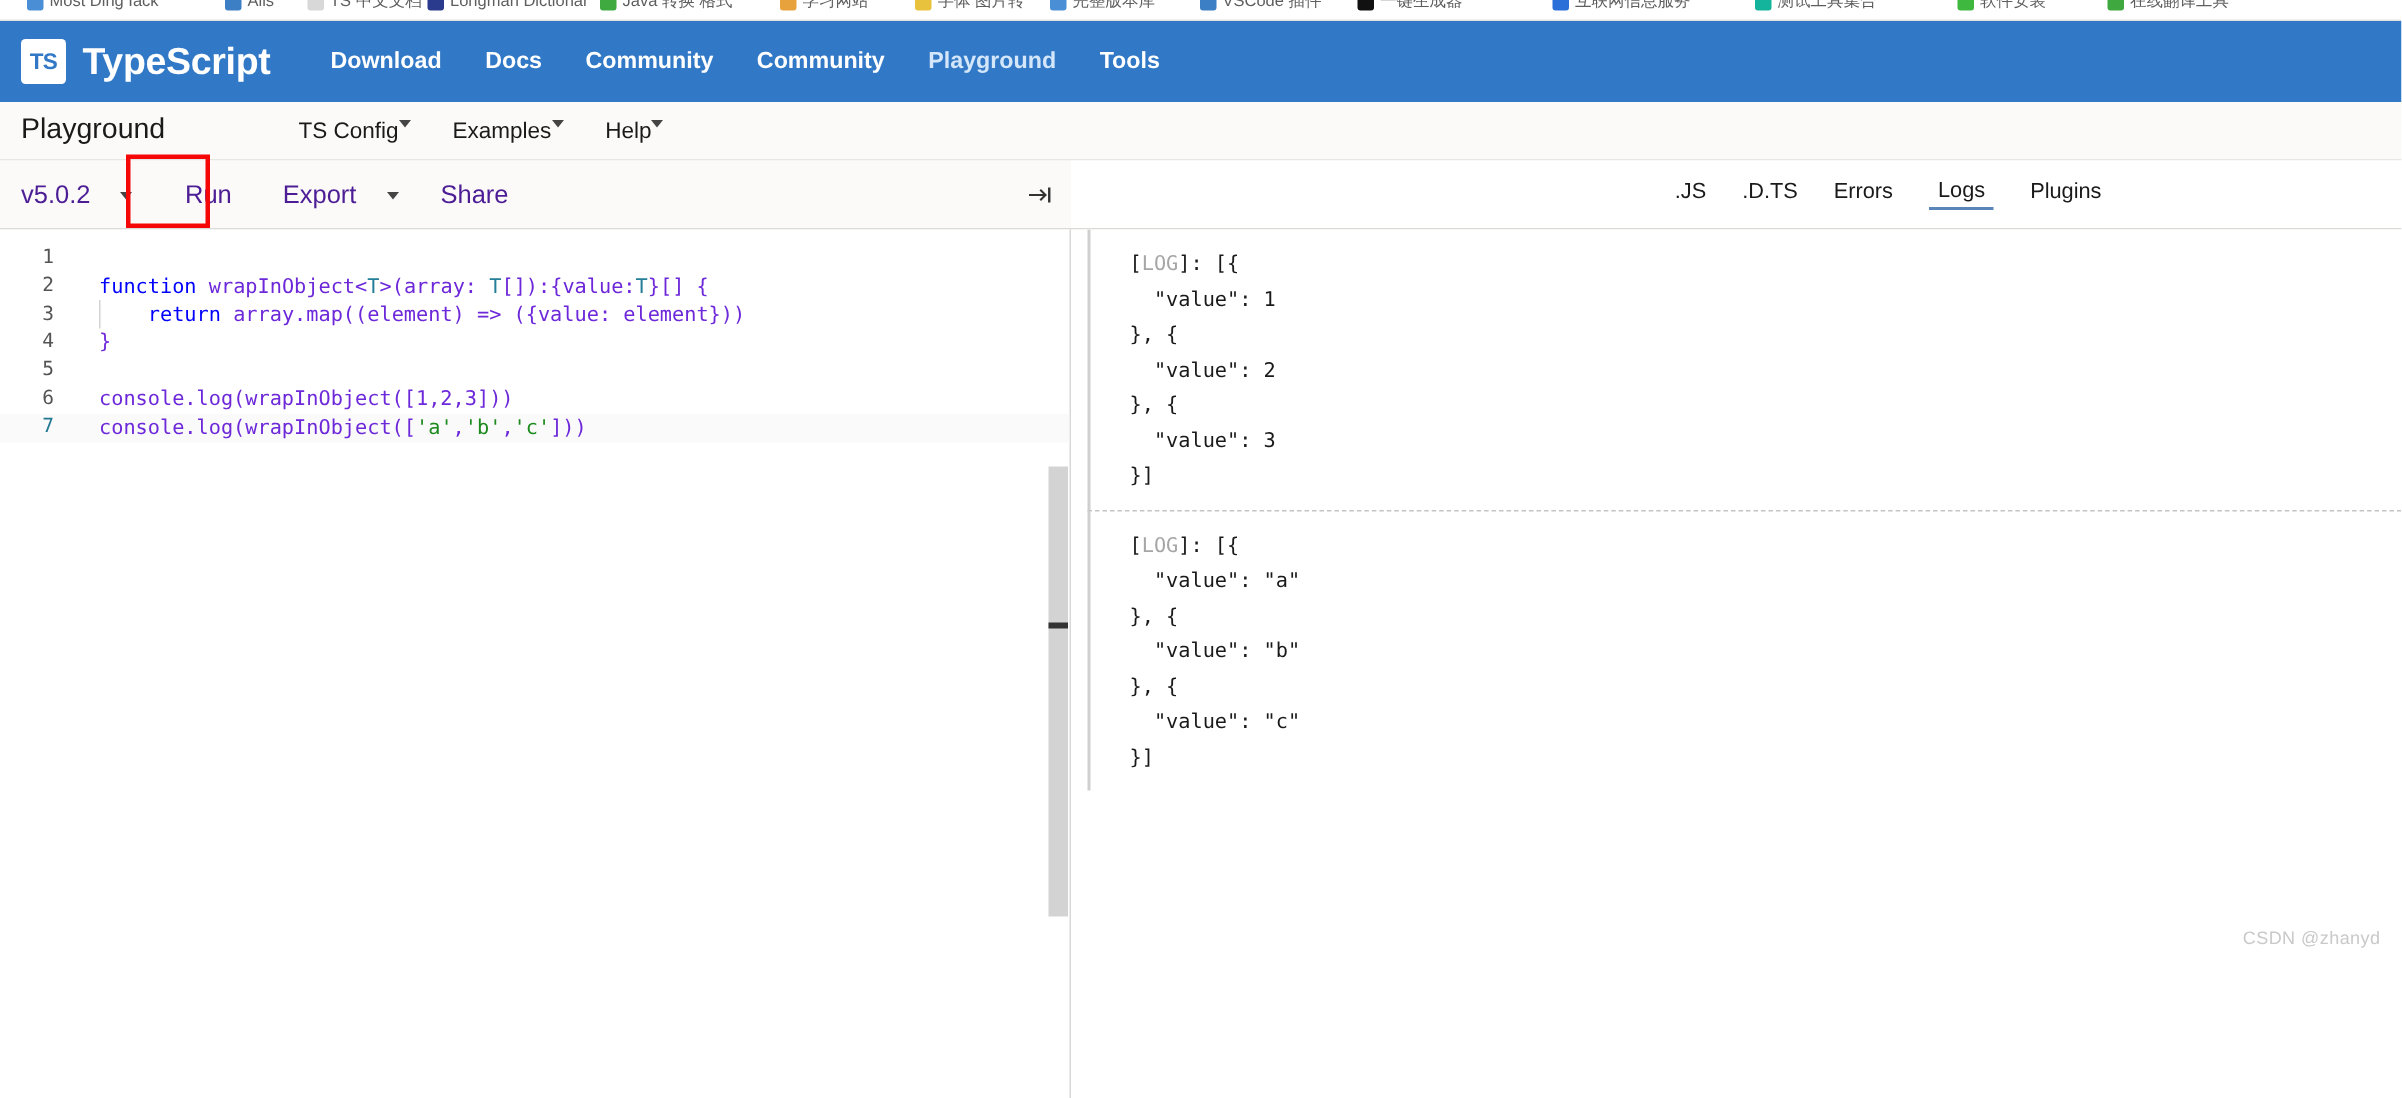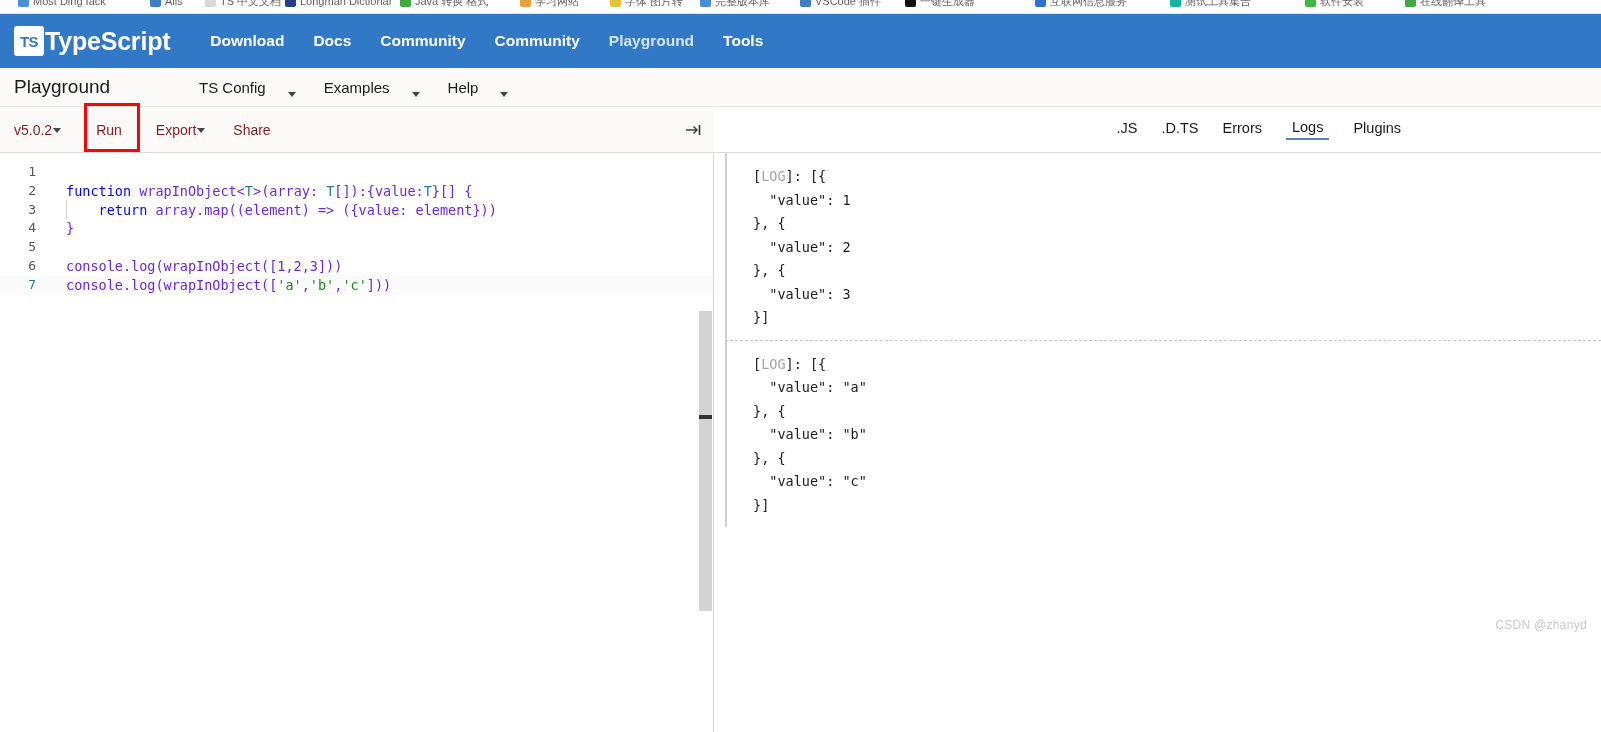--- a/index.html
+++ b/index.html
@@ -51,21 +51,21 @@
   .ts-header {
     position: absolute; left: 0; top: 14px;
     width: 1601px; height: 54px;
     background: #3178c6;
     display: flex;
     align-items: center;
   }
   .brand {
     display: flex;
     align-items: center;
-    gap: 1px;
+    gap: 11px;
     margin-left: 14px;
     margin-right: 40px;
   }
   .ts-logo {
     width: 30px; height: 30px;
     background: #ffffff;
     border-radius: 3px;
     display: flex;
     align-items: center;
     justify-content: center;
@@ -114,22 +114,22 @@
   .pg-menus {
     display: flex;
     align-items: center;
     gap: 28px;
   }
   .pg-menu {
     font-size: 15px;
     color: #1a1a1a;
     cursor: pointer;
     display: flex;
-    align-items: flex-end;
-    gap: 22px;
+    align-items: flex-start;
+    gap: 0;
     white-space: nowrap;
   }
   .caret {
     width: 0; height: 0;
     border-left: 4px solid transparent;
     border-right: 4px solid transparent;
     border-top: 5px solid #444;
     display: inline-block;
     position: relative;
     top: 1px;
@@ -138,26 +138,26 @@
   
   .editor-toolbar {
     position: absolute; left: 0; top: 107px;
     width: 714px; height: 46px;
     background: #fbfaf8;
     border-bottom: 1px solid #dcdad7;
     display: flex;
     align-items: center;
   }
   .tb-item {
-    font-size: 14px;
-    color: #7f1d1d;
+    font-size: 17px;
+    color: #4c1d95;
     cursor: pointer;
     display: flex;
     align-items: center;
-    gap: 1px;
+    gap: 20px;
     white-space: nowrap;
   }
   .tb-version { margin-left: 14px; }
   .tb-run {
     margin-left: 27px;
     position: relative;
     padding: 0 8px;
   }
   .run-annotation {
     position: absolute;

